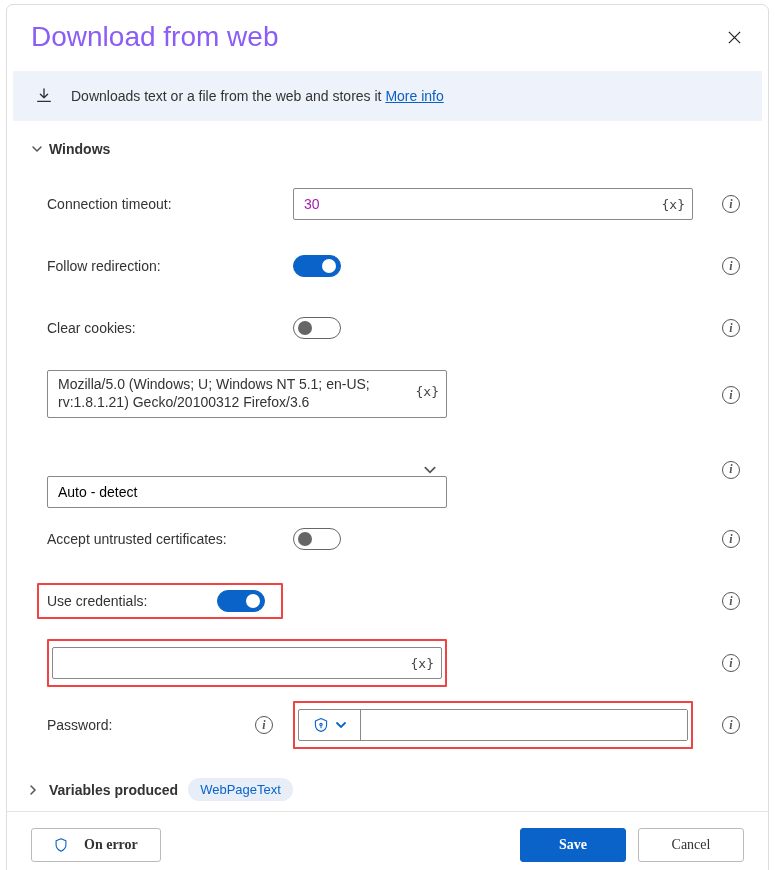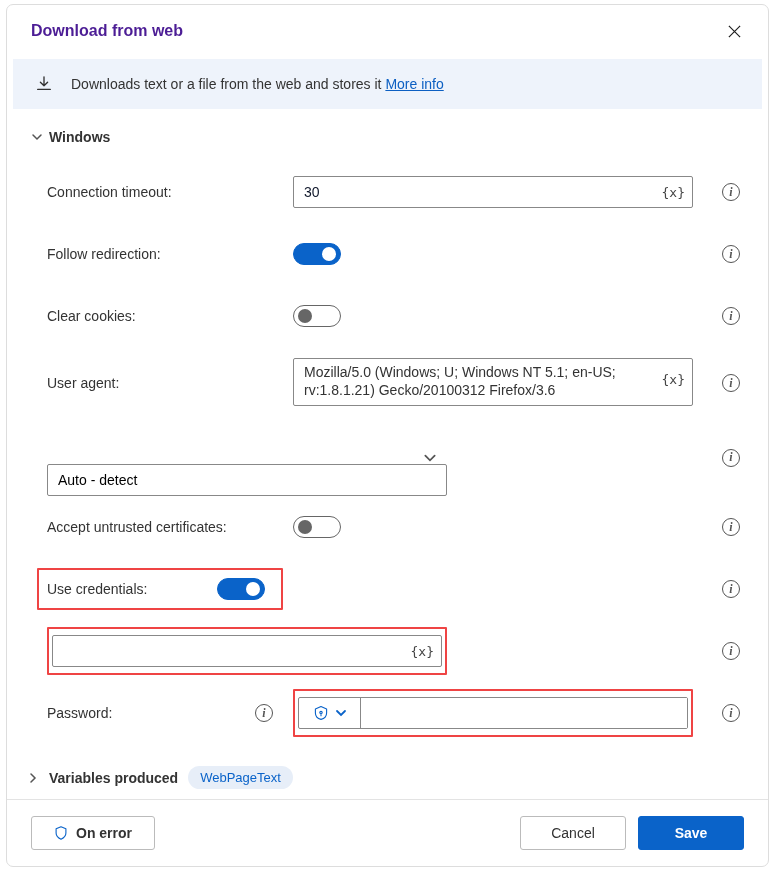--- a/index.html
+++ b/index.html
@@ -13,24 +13,24 @@
     display: flex;
     flex-direction: column;
   }
   .header {
     display: flex;
     align-items: center;
     justify-content: space-between;
     padding: 16px 24px 12px 24px;
   }
   .header h1 {
-    font-size: 16px;
-    font-weight: 700;
+    font-size: 28px;
+    font-weight: 400;
     margin: 0;
-    color: #4c1d95;
+    color: #8b5cf6;
   }
   .close-btn {
     width: 20px; height: 20px;
     display: flex; align-items: center; justify-content: center;
     cursor: pointer;
     color: #222;
   }
   .info-banner {
     background: #eef3fb;
     margin: 6px 6px 0 6px;
@@ -77,36 +77,36 @@
     display: flex;
     justify-content: flex-end;
     padding-right: 4px;
   }
   .highlight-label {
     border: 2px solid #ef4444;
     border-radius: 1px;
     margin-left: -10px;
     padding-left: 8px;
     width: 330px;
-    height: 42px;
+    height: 36px;
   }
   .highlight-ctrl {
     border: 2px solid #ef4444;
     border-radius: 1px;
     padding: 6px 3px;
   }
   .txt-input {
     width: 100%;
     height: 32px;
     border: 1px solid #888;
     border-radius: 2px;
     padding: 4px 30px 4px 10px;
     font-size: 14px;
     font-family: inherit;
-    color: #0f172a;
+    color: #a21caf;
     outline: none;
   }
   .txt-area {
     width: 100%;
     height: 48px;
     border: 1px solid #888;
     border-radius: 2px;
     padding: 4px 30px 4px 10px;
     font-size: 14px;
     font-family: inherit;
@@ -209,21 +209,22 @@
     justify-content: space-between;
   }
   .btn {
     height: 34px;
     padding: 0 22px;
     border-radius: 3px;
     font-size: 14px;
     cursor: pointer;
     display: inline-flex;
     align-items: center;
-    gap: 8px;
+    gap: 16px;
+    font-family: Liberation Serif, serif;
   }
   .btn-onerror {
     background: #fff;
     border: 1px solid #bbb;
     color: #333;
     font-weight: 600;
   }
   .btn-save {
     background: #0a63c9;
     border: 1px solid #0a63c9;
@@ -312,23 +313,20 @@
           <div class="toggle off">
               <div class="knob"></div>
             </div>
         </div>
         <div class="info-col">
             <span class="info-icon">i</span>
           </div>
       </div>
 
       <div class="row" style="min-height:72px">
-        <div class="label-col">
-            <span>User agent:</span>
-          </div>
         <div class="ctrl-col">
           <div class="inp-wrap">
             <textarea class="txt-area" style="">Mozilla/5.0 (Windows; U; Windows NT 5.1; en-US; rv:1.8.1.21) Gecko/20100312 Firefox/3.6</textarea>
             <span class="inp-token" style="top:14px;transform:none;">{x}</span>
           </div>
         </div>
         <div class="info-col">
             <span class="info-icon">i</span>
           </div>
       </div>
@@ -424,22 +422,22 @@
   </div>
 
   <div class="footer">
     <button class="btn btn-onerror">
       <svg width="14" height="16" viewBox="0 0 20 22">
         <path d="M10 2 L17 5 V11 C17 15 14 18 10 20 C6 18 3 15 3 11 V5 Z" stroke="#0a63c9" stroke-width="1.6" fill="none" stroke-linejoin="round"></path>
       </svg>
       <span>On error</span>
     </button>
     <div class="right-btns">
+      <button class="btn btn-save">
+        <span>Save</span>
+      </button>
       <button class="btn btn-cancel">
         <span>Cancel</span>
       </button>
-      <button class="btn btn-save">
-        <span>Save</span>
-      </button>
     </div>
   </div>
 
 </div>
 
 </body></html>

